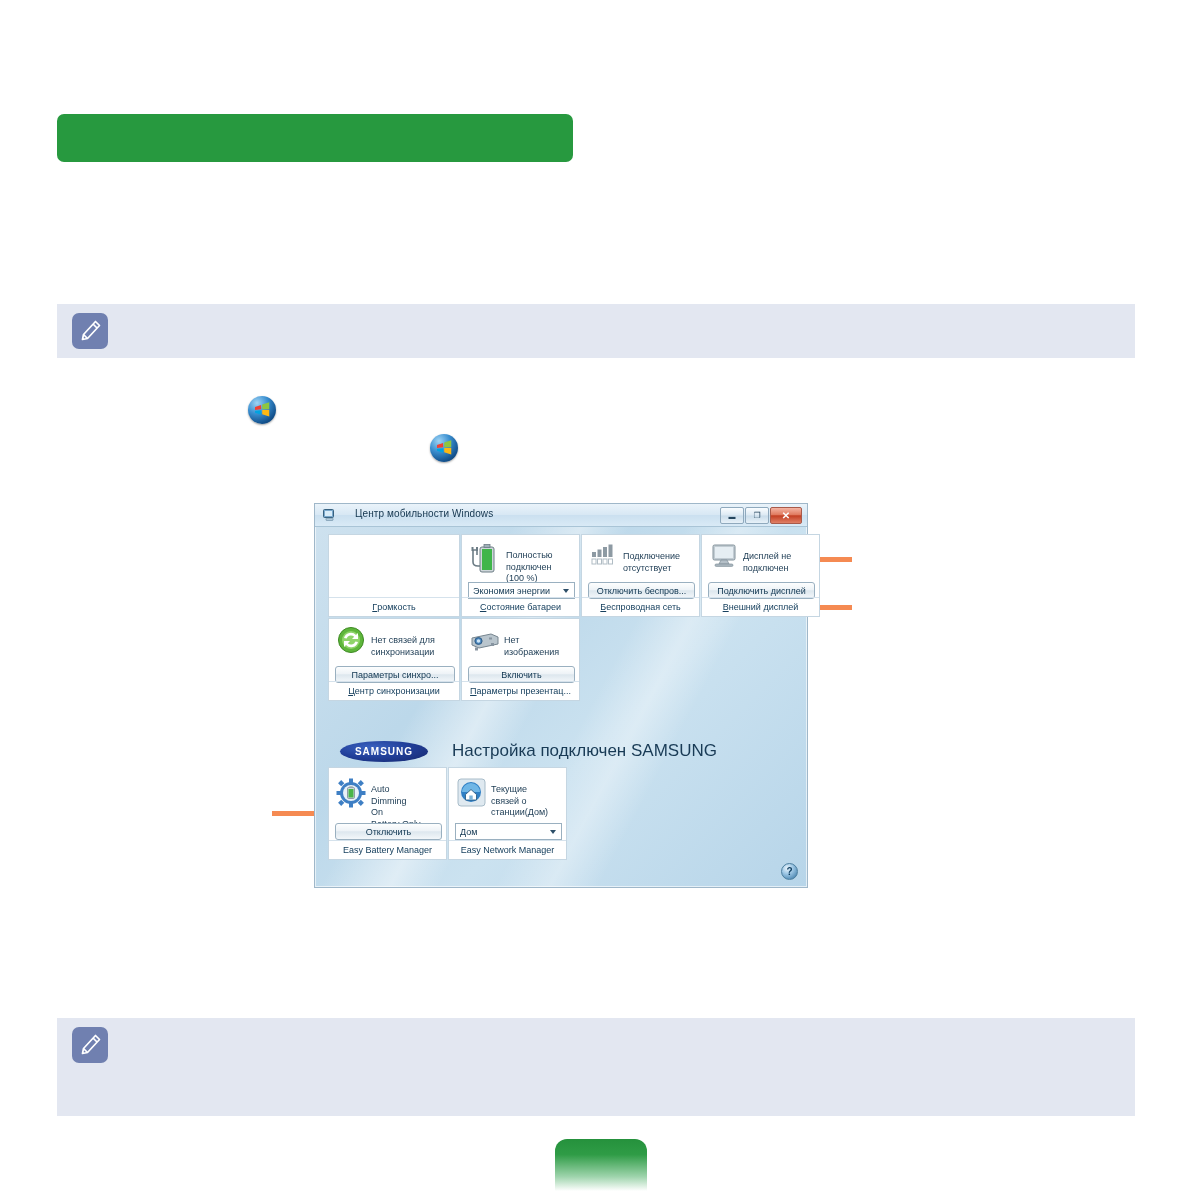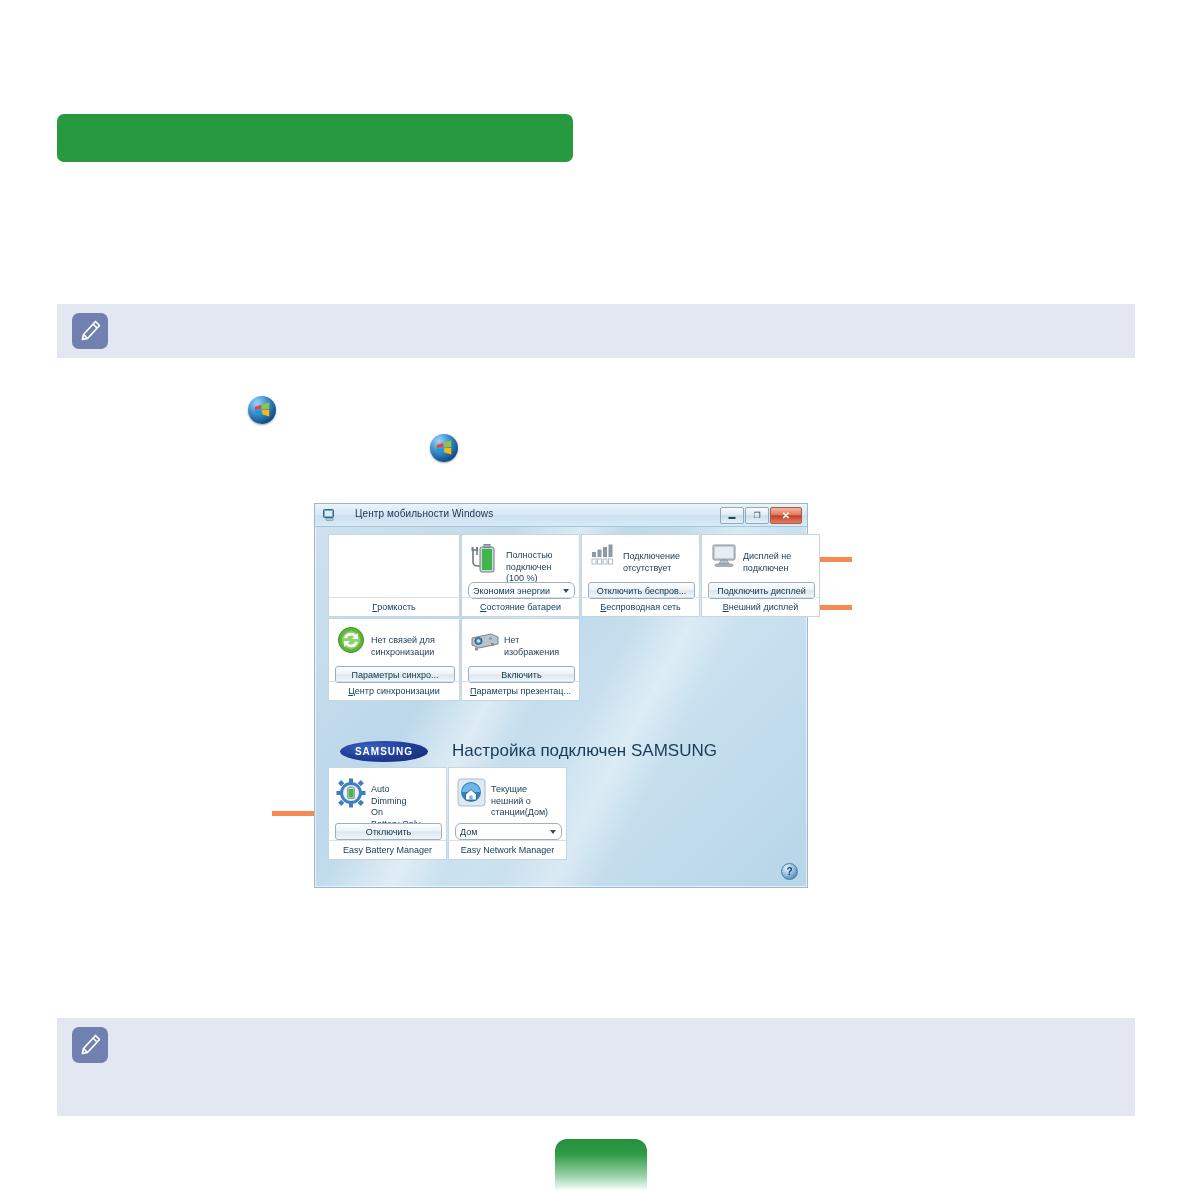--- a/index.html
+++ b/index.html
@@ -101,21 +101,21 @@
   }
   .tile-foot .uf{text-decoration:underline;}
 
   .btn{
     position:absolute;height:17px;border:1px solid #9ab0c0;border-radius:3px;
     background:linear-gradient(180deg,#fdfefe 0%,#eef3f7 45%,#dde7ee 52%,#f3f7fa 100%);
     font-size:9px;color:#0f3550;display:flex;align-items:center;justify-content:center;
     box-sizing:border-box;white-space:nowrap;overflow:hidden;
   }
   .combo{
-    position:absolute;height:17px;border:1px solid #9ab0c0;border-radius:6px;
+    position:absolute;height:17px;border:1px solid #9ab0c0;border-radius:0;
     background:#ffffff;font-size:9px;color:#0f3550;box-sizing:border-box;
   }
   .combo span.v{position:absolute;left:4px;top:3px;white-space:nowrap;}
   .combo .arw{position:absolute;right:5px;top:6px;width:0;height:0;
     border-left:3.5px solid transparent;border-right:3.5px solid transparent;border-top:4px solid #2d4e68;}
 
   .slider-track{
     position:absolute;left:14px;top:42px;width:110px;height:9px;
     background:linear-gradient(90deg,#eef4f8 0%,#e4edf3 100%);
     clip-path:polygon(0 62%,100% 0,100% 100%,0 100%);
@@ -404,21 +404,21 @@
       <div class="tile-head" style="height:56px;">
         <svg class="tile-ic" style="left:8px;top:10px;" width="29" height="29" viewBox="0 0 29 29">
           <rect x="1" y="1" width="27" height="27" rx="3" fill="#dfe9f0" stroke="#a8bcc9"></rect>
           <circle cx="14" cy="14" r="10" fill="#2f7fc4"></circle>
           <path d="M5 14 a9 9 0 0 1 18 0 z" fill="#6fb6e6"></path>
           <path d="M8.5 16.5 L14 11.5 L19.5 16.5 L19.5 22 L8.5 22 Z" fill="#ffffff" stroke="#2f5f85" stroke-width="0.9"></path>
           <rect x="12.3" y="17.5" width="3.4" height="4.5" fill="#7fb4d8"></rect>
         </svg>
         <div class="tile-txt" style="left:42px;top:7px;">
           <div>Текущие</div>
-          <div>нешний о</div>
+          <div>связей о</div>
           <div>станции(Дом)</div>
         </div>
       </div>
       <div class="combo" style="left:6px;top:55px;width:107px;text-decoration:underline;">
         <span class="v">Дом</span>
         <span class="arw"></span>
       </div>
       <div class="tile-foot">Easy Network Manager</div>
     </div>
 

